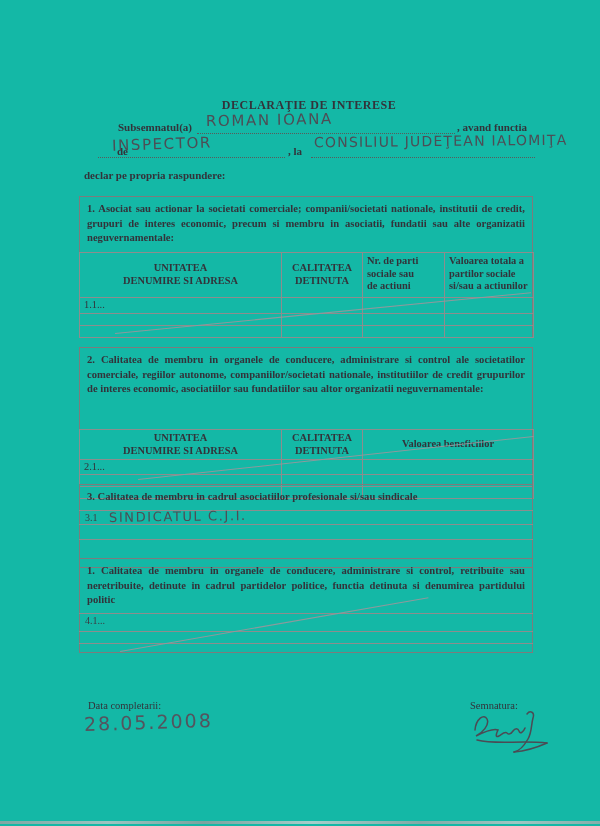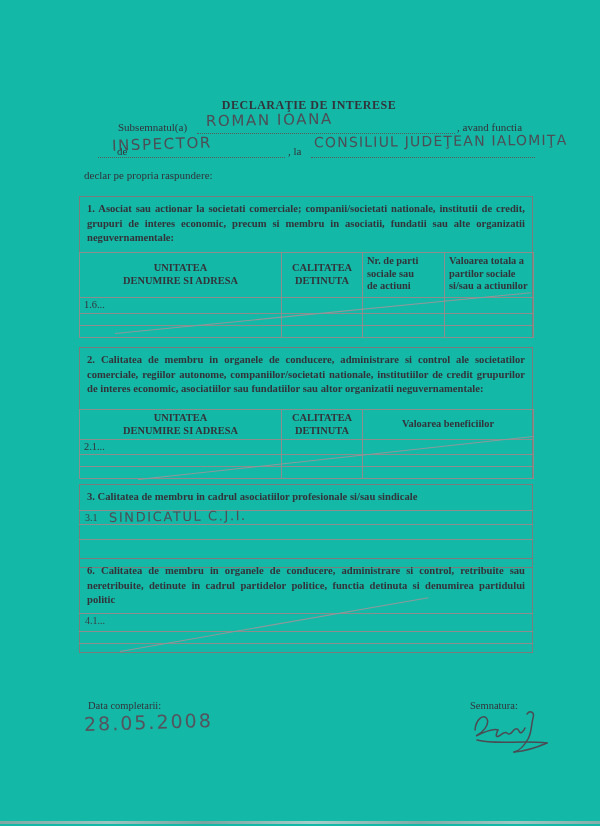--- a/index.html
+++ b/index.html
@@ -13,21 +13,21 @@
     border-right:1px solid #e2e2e2;
     padding-left:33px;
   }
   .abs { position:absolute; }
   .pre { white-space:pre-line; }
 
   .doc-title {
     left:83px; top:98px; width:452px; text-align:center;
     font-size:12px; font-weight:bold; letter-spacing:.5px; color:#33333a;
   }
-  .intro-label { font-size:11px; font-weight:normal; color:#33333a; }
+  .intro-label { font-size:11px; font-weight:bold; color:#33333a; }
   .dots { height:0; border-bottom:1.6px dotted #5a5a5a; }
 
   .hand {
     font-family:"DejaVu Sans",sans-serif; color:#4d4d55;
     letter-spacing:1.6px; white-space:nowrap;
   }
 
   .sec {
     position:absolute; left:79px; width:454px;
     border:1px solid #7c7c7c; box-sizing:border-box;
@@ -109,42 +109,42 @@
         <td class="hcell pre">CALITATEA
 DETINUTA</td>
         <td class="hcell-left pre">Nr. de parti
 sociale sau
 de actiuni</td>
         <td class="hcell-left pre">Valoarea totala a
 partilor sociale
 si/sau a actiunilor</td>
       </tr>
       <tr style="height:16px">
-        <td class="rl">1.6...</td>
+        <td class="rl">1.1...</td>
             <td></td>
             <td></td>
             <td></td>
       </tr>
       <tr style="height:12px">
             <td></td>
             <td></td>
             <td></td>
             <td></td>
           </tr>
       <tr style="height:12px">
             <td></td>
             <td></td>
             <td></td>
             <td></td>
           </tr>
     </tbody>
       </table>
   </div>
 
-  <div class="sec" style="top:347px; height:132px;">
+  <div class="sec" style="top:347px; height:152px;">
     <div class="sec-heading">2. Calitatea de membru in organele de conducere, administrare si control ale societatilor comerciale, regiilor autonome, companiilor/societati nationale, institutiilor de credit grupurilor de interes economic, asociatiilor sau fundatiilor sau altor organizatii neguvernamentale:</div>
     <table class="t">
       <colgroup>
           <col style="width:202px">
           <col style="width:81px">
           <col style="width:171px">
         </colgroup>
       <tbody>
           <tr style="height:30px">
         <td class="hcell pre">UNITATEA
@@ -175,21 +175,21 @@
   <div class="sec" style="top:484px; height:84px;">
     <div class="sec-heading">3. Calitatea de membru in cadrul asociatiilor profesionale si/sau sindicale</div>
     <div class="rowline" style="top:25px;"></div>
     <div class="rowline" style="top:39px;"></div>
     <div class="rowline" style="top:54px;"></div>
     <div class="row-label" style="left:5px; top:27px;">3.1</div>
     <div class="abs hand" style="left:29px; top:24px; font-size:13px; transform:rotate(-.8deg);">SINDICATUL  C.J.I.</div>
   </div>
 
   <div class="sec" style="top:558px; height:95px;">
-    <div class="sec-heading">6. Calitatea de membru in organele de conducere, administrare si control, retribuite sau neretribuite, detinute in cadrul partidelor politice, functia detinuta si denumirea partidului politic</div>
+    <div class="sec-heading">1. Calitatea de membru in organele de conducere, administrare si control, retribuite sau neretribuite, detinute in cadrul partidelor politice, functia detinuta si denumirea partidului politic</div>
     <div class="rowline" style="top:54px;"></div>
     <div class="rowline" style="top:72px;"></div>
     <div class="rowline" style="top:84px;"></div>
     <div class="row-label" style="left:5px; top:56px;">4.1...</div>
   </div>
 
   <div class="strike" style="left:115px; top:333px; width:418px; transform:rotate(-5.6deg);"></div>
   <div class="strike" style="left:138px; top:479px; width:398px; transform:rotate(-6.2deg);"></div>
   <div class="strike" style="left:120px; top:651px; width:313px; transform:rotate(-9.9deg);"></div>
 

